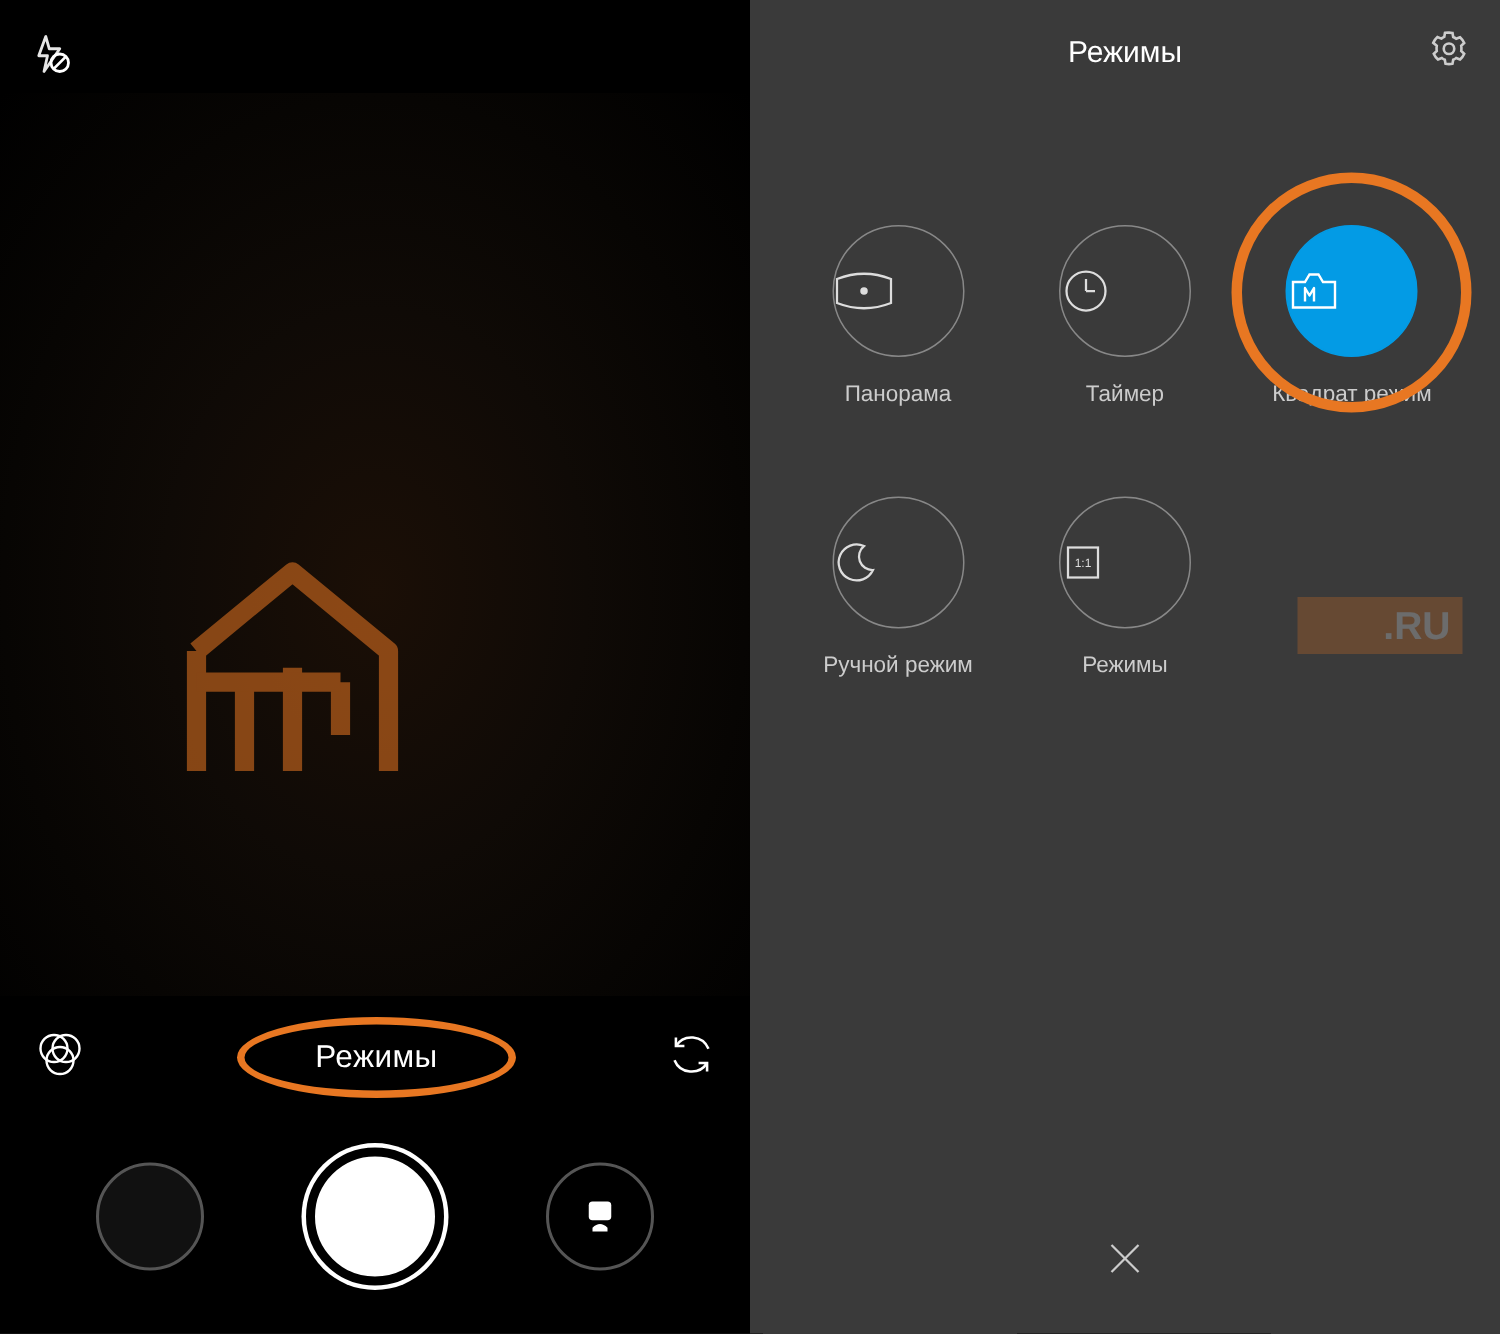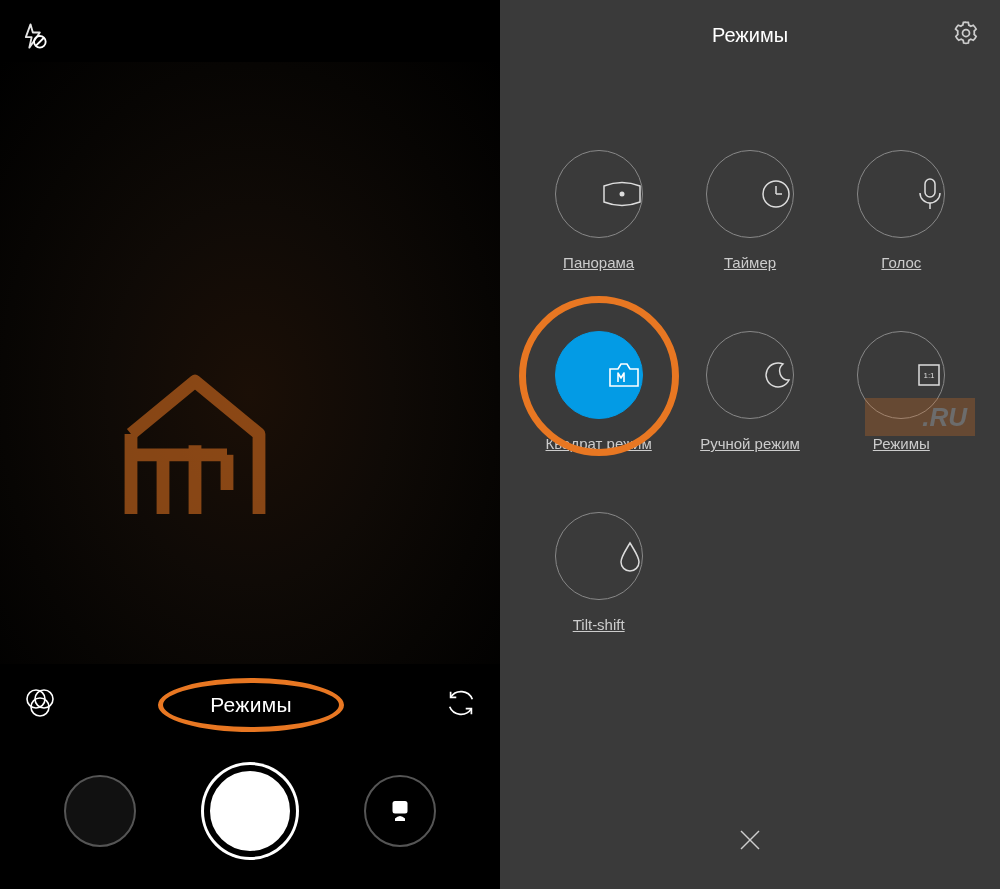--- a/index.html
+++ b/index.html
@@ -149,32 +149,31 @@
     align-items: center;
     position: relative;
   }
   .mode-circle {
     width: 88px;
     height: 88px;
     border: 1.5px solid #888;
     border-radius: 50%;
     display: flex;
     align-items: center;
-    justify-content: flex-end;
+    justify-content: flex-start;
     margin-bottom: 16px;
   }
   .mode-circle.active {
     background: #039be5;
     border-color: #039be5;
   }
   .mode-name {
     color: #ccc;
     font-size: 15px;
     white-space: nowrap;
-    text-decoration: underline;
   }
   .highlight-circle {
     position: absolute;
     width: 160px;
     height: 160px;
     border: 7px solid #e87722;
     border-radius: 50%;
     top: -35px;
     left: 50%;
     transform: translateX(-50%);
@@ -197,21 +196,20 @@
     opacity: 0.25;
     display:flex;
     align-items:center;
     justify-content:flex-end;
     padding-right:8px;
   }
   .ru-badge span{
     color:#fff;
     font-size:26px;
     font-weight:700;
-    font-style:italic;
   }
 </style>
 </head>
 <body>
 
 <div class="left-pane">
 
   <div class="flash-icon">
     <svg viewBox="0 0 24 24" width="28" height="28" fill="none" stroke="#fff" stroke-width="1.6">
       <path d="M9 2 L5 13 L10 13 L8 22 L17 9 L11 9 Z" stroke-linejoin="round" opacity="0.9"></path>
@@ -299,30 +297,20 @@
       <div class="mode-circle">
         <svg width="34" height="34" viewBox="0 0 34 34" fill="none" stroke="#ddd" stroke-width="1.5">
           <circle cx="17" cy="17" r="13"></circle>
           <line x1="17" y1="17" x2="17" y2="9"></line>
           <line x1="17" y1="17" x2="23" y2="17"></line>
         </svg>
       </div>
       <span class="mode-name">Таймер</span>
     </div>
 
-    <div class="mode-cell">
-      <div class="mode-circle">
-        <svg width="28" height="36" viewBox="0 0 28 36" fill="none" stroke="#ddd" stroke-width="1.5">
-          <rect x="9" y="3" width="10" height="18" rx="5"></rect>
-          <path d="M4 17a10 10 0 0 0 20 0"></path>
-          <line x1="14" y1="27" x2="14" y2="33"></line>
-        </svg>
-      </div>
-      <span class="mode-name">Голос</span>
-    </div>
 
     <div class="mode-cell">
       <div class="highlight-circle"></div>
       <div class="mode-circle active">
         <svg width="36" height="30" viewBox="0 0 36 30" fill="none" stroke="#fff" stroke-width="1.6">
           <path d="M4 9 L4 26 L32 26 L32 9 L24 9 L21 4 L15 4 L12 9 Z"></path>
           <path d="M12 22 L12 13 L15 18 L18 13 L18 22" stroke-linejoin="round"></path>
         </svg>
       </div>
       <span class="mode-name">Квадрат режим</span>
@@ -342,28 +330,20 @@
     <div class="mode-cell">
       <div class="mode-circle">
         <svg width="30" height="30" viewBox="0 0 30 30" fill="none" stroke="#ddd" stroke-width="1.5">
           <rect x="5" y="5" width="20" height="20"></rect>
           <text x="15" y="18" text-anchor="middle" font-size="8" fill="#ddd" stroke="none">1:1</text>
         </svg>
       </div>
       <span class="mode-name">Режимы</span>
     </div>
 
-    <div class="mode-cell">
-      <div class="mode-circle">
-        <svg width="24" height="32" viewBox="0 0 24 32" fill="none" stroke="#ddd" stroke-width="1.5">
-          <path d="M12 3 C6 13 3 17 3 22 a9 9 0 0 0 18 0 C21 17 18 13 12 3 Z"></path>
-        </svg>
-      </div>
-      <span class="mode-name">Tilt-shift</span>
-    </div>
   </div>
 
   <div class="ru-badge">
     <span>.RU</span>
   </div>
 
   <div class="close-btn">
     <svg width="30" height="30" viewBox="0 0 30 30" stroke="#ccc" stroke-width="1.5">
       <line x1="6" y1="6" x2="24" y2="24"></line>
       <line x1="24" y1="6" x2="6" y2="24"></line>

